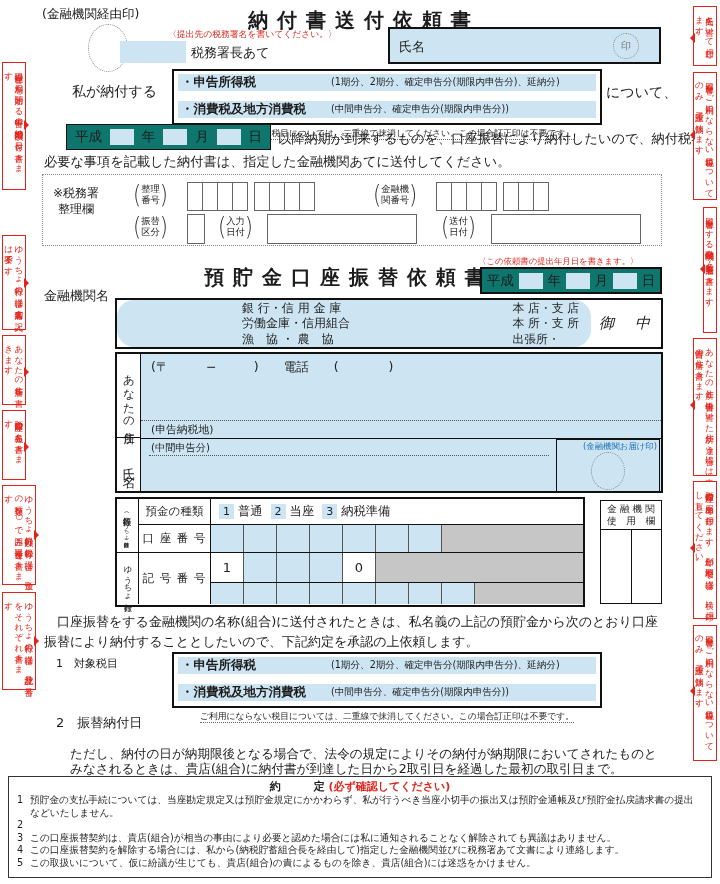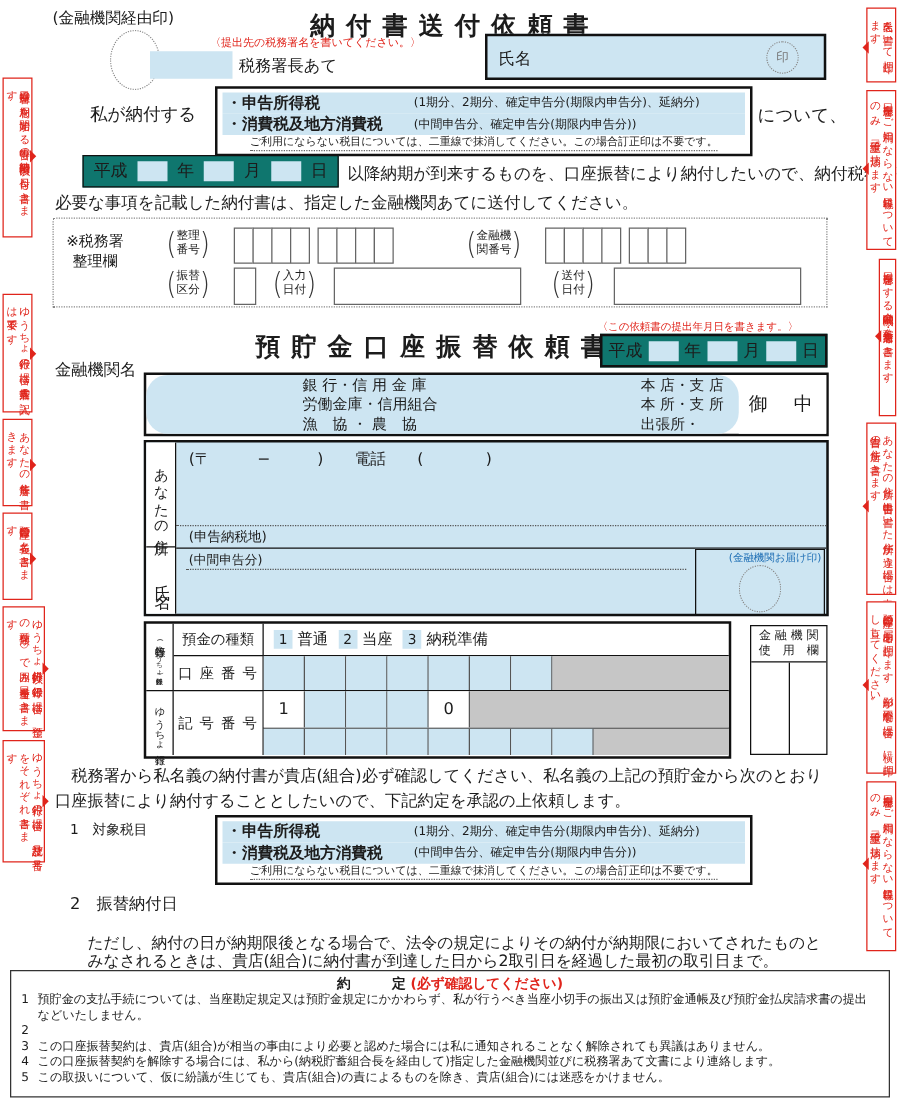--- a/index.html
+++ b/index.html
@@ -28,42 +28,42 @@
 
   .blue { background:#cde5f2; }
   .thick { border:2.5px solid #111; }
   .dotcircle { border:1.5px dotted #8a8a8a; border-radius:50%; }
 
   .title { font-weight:bold; font-size:20px; text-align:center; letter-spacing:1px; }
   .rednote { color:#e0241b; font-size:8.8px; white-space:nowrap; }
 
   
   .taxbox { position:absolute; width:430px; height:56px; border:2.5px solid #111; background:#fff; padding:3px 4px 0 4px; }
-  .taxrow { display:flex; align-items:center; background:#cde5f2; height:17px; margin-bottom:0; padding:0 3px; }
+  .taxrow { display:flex; align-items:center; background:#cde5f2; height:17px; margin-bottom:10px; padding:0 3px; }
   .taxrow .tname { font-size:12.5px; font-weight:bold; width:150px; }
   .taxrow .tnote { font-size:9.6px; }
   .taxfoot { text-align:center; font-size:8.8px; }
   .taxfoot span { border-bottom:1px dotted #666; padding-bottom:1px; }
 
   
   .datebox { position:absolute; display:flex; align-items:center; justify-content:space-evenly; background:#0f766e; font-size:13.5px; }
   .dfill { display:inline-block; width:24px; height:16px; background:#cde5f2; }
 
   
   .bracket { display:inline-flex; align-items:center; font-size:9.3px; line-height:1.15; }
   .bracket .p { font-size:21px; font-weight:300; color:#333; transform:scaleY(1.15); }
   .bracket .tw { text-align:center; }
 
   .cellgrp { display:flex; }
   .scell { width:16px; height:29px; border:1px solid #666; margin-left:-1px; background:#fff; }
 
   
   .bankbox { position:absolute; left:115px; top:298px; width:548px; height:51px; border:2.5px solid #111; display:flex; }
   .bankblue { flex:1; background:#cde5f2; position:relative; font-size:12px; line-height:15.3px;border-radius:17px; }
-  .bankwhite { width:70px; background:#fff; display:flex; align-items:center; justify-content:center; }
+  .bankwhite { width:70px; background:#fff; display:flex; align-items:center; justify-content:center;font-style:italic; }
 
   
   .addrbox { position:absolute; left:115px; top:352px; width:548px; height:141px; border:2.5px solid #111; display:flex; background:#cde5f2; }
   .addrlabels { width:24px; background:#fff; border-right:1px solid #111; display:flex; flex-direction:column; }
   .vlabel { writing-mode:vertical-rl; text-align:center; width:100%; display:flex; align-items:center; justify-content:center; }
 
   
   .acct { position:absolute; left:115px; top:497px; width:470px; height:110px; border:2.5px solid #111; background:#fff;
           display:grid; grid-template-columns:22px 72px 1fr; grid-template-rows:26px 28px 30px 21px; }
   .acct > div { border-right:1px solid #111; border-bottom:1px solid #111; }
@@ -303,21 +303,21 @@
   <div class="abs" style="left:600px;top:500px;width:62px;height:104px;border:1.5px solid #111">
     <div style="text-align:center;font-size:9.6px;line-height:12px;border-bottom:1px solid #111;padding:2px 0">
       <div>金 融 機 関</div>
         <div>使　用　欄</div>
     </div>
     <div style="height:74px;position:relative">
       <div class="abs" style="left:50%;top:0;height:100%;border-left:1px solid #111"></div>
     </div>
   </div>
 
-  <p class="abs" style="left:44px;top:612px;width:620px;font-size:13px;line-height:1.55">　税務署から私名義の納付書が貴店(組合)必ず確認してください、私名義の上記の預貯金から次のとおり口座振替により納付することとしたいので、下記約定を承認の上依頼します。</p>
+  <p class="abs" style="left:44px;top:612px;width:620px;font-size:13px;line-height:1.55">　口座振替をする金融機関の名称(組合)に送付されたときは、私名義の上記の預貯金から次のとおり口座振替により納付することとしたいので、下記約定を承認の上依頼します。</p>
 
   <div class="abs" style="left:56px;top:656px;font-size:11px">1　対象税目</div>
 
   <div class="taxbox" style="left:172px;top:652px">
     <div class="taxrow">
       <span class="tname">・申告所得税</span>
       <span class="tnote">(1期分、2期分、確定申告分(期限内申告分)、延納分)</span>
     </div>
     <div class="taxrow">
       <span class="tname">・消費税及地方消費税</span>

